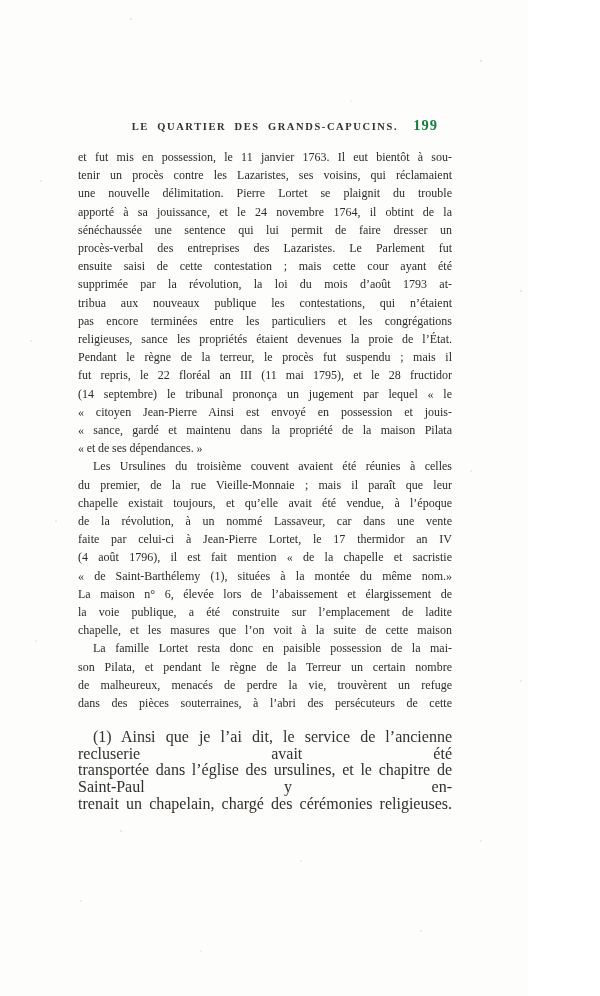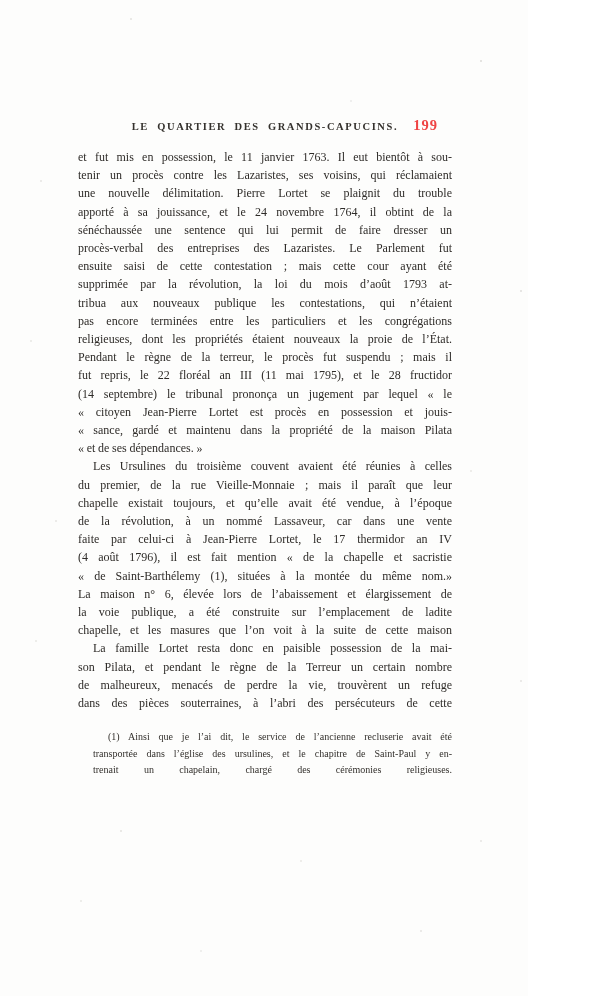--- a/index.html
+++ b/index.html
@@ -52,41 +52,40 @@
     word-spacing: 4px;
     color: #34312d;
     white-space: nowrap;
   }
   .page-number {
     position: absolute;
     right: 14px; top: -4px;
     font-size: 14.5px;
     font-weight: bold;
     letter-spacing: 1px;
-    color: #ef4444;
+    color: #15803d;
   }
   .body-text .line {
     font-size: 12px;
     line-height: 18.2px;
     text-align: justify;
     text-align-last: justify;
     word-spacing: -0.3px;
     white-space: normal;
   }
   .line.indent { text-indent: 15px; }
   .line.short { text-align-last: left; }
   .footnote { margin-top: 17px; }
   .footnote .line {
-    font-size: 10px;
+    font-size: 16px;
     line-height: 16.6px;
     text-align: justify;
     text-align-last: justify;
     word-spacing: -0.2px;
     color: #33302c;
-    margin-left: 15px;
   }
 </style>
 </head>
 <body>
 
 <div class="page">
   <div class="speckles"></div>
   <div class="content">
     <div class="running-header">
       <div class="running-title">LE QUARTIER DES GRANDS-CAPUCINS.</div>
@@ -96,25 +95,25 @@
         <div class="line">et fut mis en possession, le 11 janvier 1763. Il eut bientôt à sou-</div>
         <div class="line">tenir un procès contre les Lazaristes, ses voisins, qui réclamaient</div>
         <div class="line">une nouvelle délimitation. Pierre Lortet se plaignit du trouble</div>
         <div class="line">apporté à sa jouissance, et le 24 novembre 1764, il obtint de la</div>
         <div class="line">sénéchaussée une sentence qui lui permit de faire dresser un</div>
         <div class="line">procès-verbal des entreprises des Lazaristes. Le Parlement fut</div>
         <div class="line">ensuite saisi de cette contestation ; mais cette cour ayant été</div>
         <div class="line">supprimée par la révolution, la loi du mois d’août 1793 at-</div>
         <div class="line">tribua aux nouveaux publique les contestations, qui n’étaient</div>
         <div class="line">pas encore terminées entre les particuliers et les congrégations</div>
-        <div class="line">religieuses, dont les propriétés étaient nouveaux la proie de l’État.</div>
+        <div class="line">religieuses, sance les propriétés étaient devenues la proie de l’État.</div>
         <div class="line">Pendant le règne de la terreur, le procès fut suspendu ; mais il</div>
         <div class="line">fut repris, le 22 floréal an III (11 mai 1795), et le 28 fructidor</div>
         <div class="line">(14 septembre) le tribunal prononça un jugement par lequel « le</div>
-        <div class="line">« citoyen Jean-Pierre Lortet est procès en possession et jouis-</div>
+        <div class="line">« citoyen Jean-Pierre Ainsi est envoyé en possession et jouis-</div>
         <div class="line">« sance, gardé et maintenu dans la propriété de la maison Pilata</div>
         <div class="line short">« et de ses dépendances. »</div>
         <div class="line indent">Les Ursulines du troisième couvent avaient été réunies à celles</div>
         <div class="line">du premier, de la rue Vieille-Monnaie ; mais il paraît que leur</div>
         <div class="line">chapelle existait toujours, et qu’elle avait été vendue, à l’époque</div>
         <div class="line">de la révolution, à un nommé Lassaveur, car dans une vente</div>
         <div class="line">faite par celui-ci à Jean-Pierre Lortet, le 17 thermidor an IV</div>
         <div class="line">(4 août 1796), il est fait mention « de la chapelle et sacristie</div>
         <div class="line">« de Saint-Barthélemy (1), situées à la montée du même nom.»</div>
         <div class="line">La maison n° 6, élevée lors de l’abaissement et élargissement de</div>

